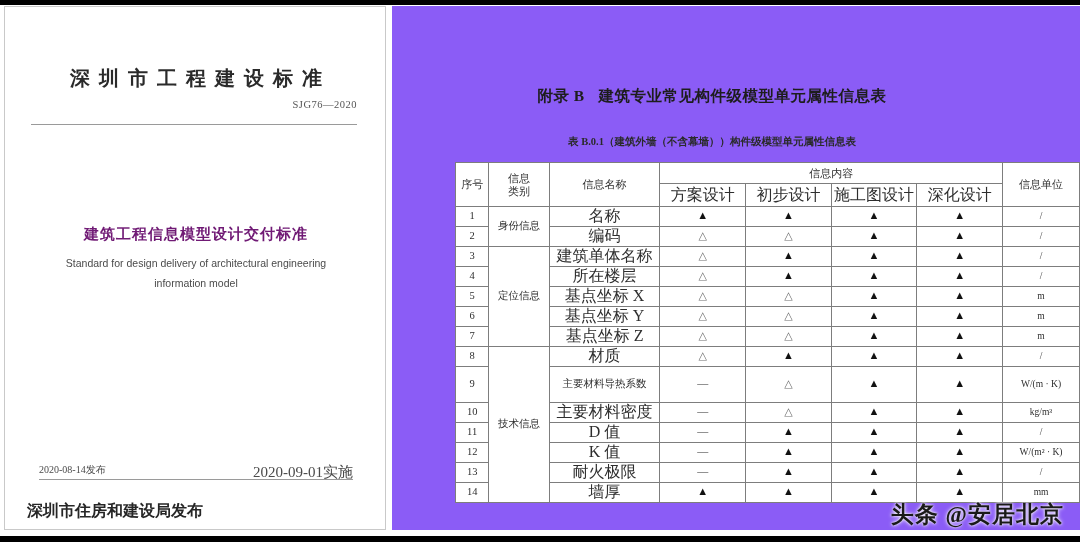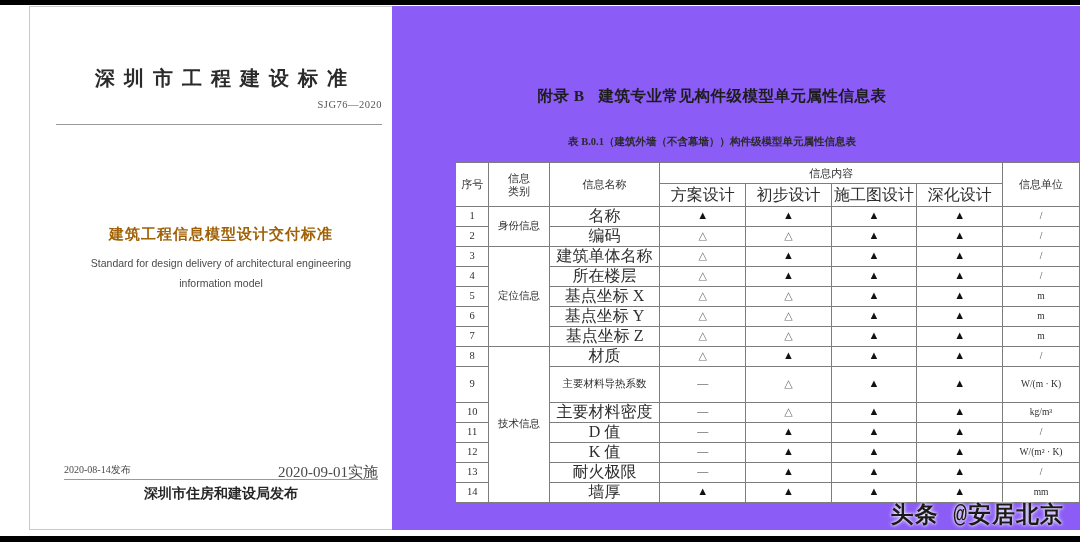--- a/index.html
+++ b/index.html
@@ -7,58 +7,58 @@
     width:1080px;height:542px;position:relative;overflow:hidden;
     font-family:"Liberation Serif","DejaVu Serif",serif;
     color:#2b2b2b;
   }
   .top-bar{position:absolute;left:0;top:0;width:1080px;height:5px;background:#000;}
   .bottom-bar{position:absolute;left:0;bottom:0;width:1080px;height:6px;background:#000;}
 
   
   .cover-page{
     position:absolute;left:4px;top:6px;width:382px;height:524px;
-    background:#fff;border:1px solid #c9c9c9;box-sizing:border-box;margin-left:25px;
+    background:#fff;border:1px solid #c9c9c9;box-sizing:border-box;
   }
   .cover-inner{position:absolute;left:22px;top:0;width:338px;height:100%;}
   .cover-std-title{
     position:absolute;left:0;top:58px;width:338px;text-align:center;
     font-size:20px;font-weight:bold;letter-spacing:9px;
     color:#2a2a2a;font-family:"Liberation Sans","DejaVu Sans",sans-serif;
     text-indent:9px;
   }
   .cover-std-code{
     position:absolute;right:8px;top:92px;font-size:10.5px;color:#555;
     letter-spacing:.5px;
   }
   .cover-rule{
     position:absolute;left:4px;top:117px;width:326px;height:1px;
     background:#9a9a9a;
   }
   .cover-main-title{
     position:absolute;left:0;top:218px;width:338px;text-align:center;
-    font-size:15px;font-weight:bold;letter-spacing:1px;color:#a16207;
+    font-size:15px;font-weight:bold;letter-spacing:1px;color:#701a75;
     font-family:"Liberation Sans","DejaVu Sans",sans-serif;
   }
   .cover-en-title{
     position:absolute;left:24px;top:246px;width:290px;text-align:center;
     font-size:10.5px;line-height:20px;color:#4a4a4a;
     font-family:"Liberation Sans","DejaVu Sans",sans-serif;
   }
   .cover-dates{
     position:absolute;left:12px;top:456px;width:314px;height:16px;
   }
   .cover-date-pub{position:absolute;left:0;top:0;font-size:10px;color:#4a4a4a;}
   .cover-date-eff{position:absolute;right:0;top:0;font-size:15px;color:#4a4a4a;}
   .cover-dates-rule{
     position:absolute;left:12px;top:472px;width:314px;height:1px;background:#9a9a9a;
   }
   .cover-issuer{
-    position:absolute;left:0;top:478px;width:338px;text-align:center;
-    font-size:14px;font-weight:bold;color:#262626;
+    position:absolute;left:0;top:494px;width:338px;
+    font-size:16px;font-weight:bold;color:#262626;
     font-family:"Liberation Sans","DejaVu Sans",sans-serif;
   }
 
   
   .appendix-page{position:absolute;left:392px;top:6px;width:688px;height:524px;background:#8b5cf6;}
   .appendix-heading{
     position:absolute;left:0;top:80px;width:640px;text-align:center;
     font-size:15.5px;font-weight:bold;color:#1d1d1d;letter-spacing:.5px;
     font-family:"Liberation Serif","DejaVu Serif",serif;
   }
@@ -97,21 +97,21 @@
   .sym-dash{color:#333;letter-spacing:0;}
   .unit-cell{font-size:9.5px;white-space:nowrap;}
   .cat-cell{font-size:10.5px;}
   .name-cell{font-size:16px;}
   .two-line{font-size:10.5px;line-height:15px;}
 
   
   .watermark{
     position:absolute;right:16px;bottom:12px;
     font-size:23px;font-weight:bold;color:#1a1a1a;
-    font-family:Liberation Mono, monospace;
+    font-family:Liberation Serif, serif;
     letter-spacing:1px;white-space:nowrap;
     text-shadow:0 0 2px #fff,0 0 4px #fff;
   }
 </style>
 </head>
 <body>
 
 <div class="top-bar"></div>
 
 <div class="cover-page">

